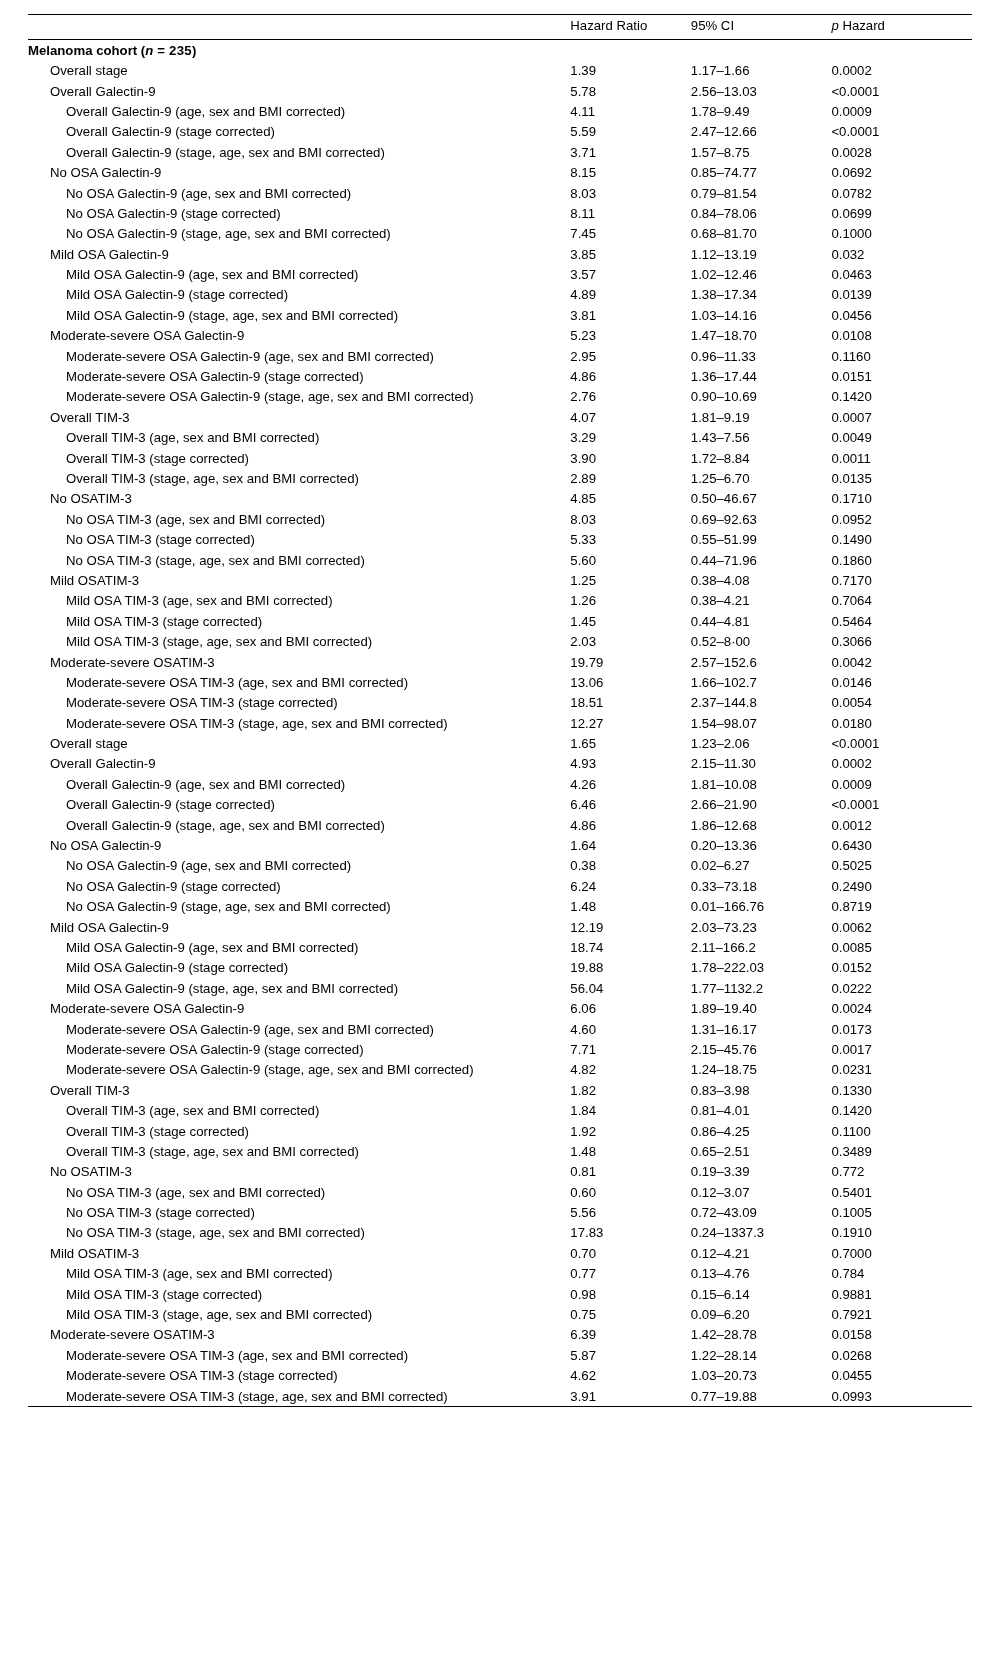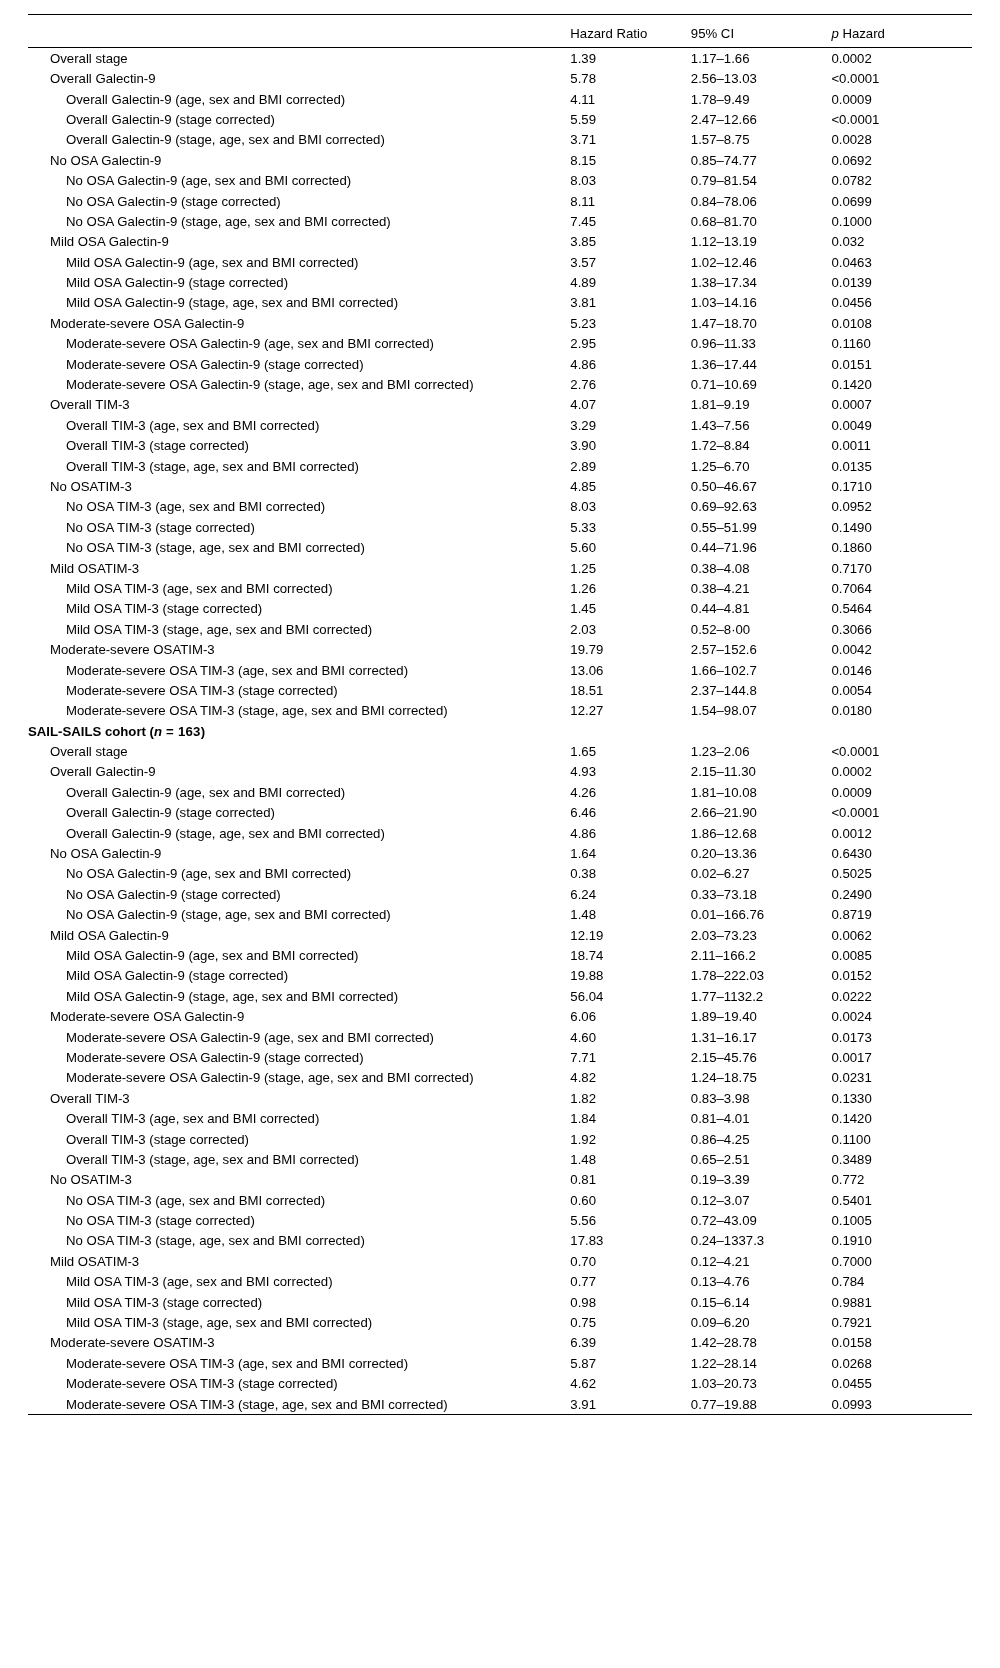--- a/index.html
+++ b/index.html
@@ -20,21 +20,21 @@
   }
   table.stats {
     width: 100%;
     border-collapse: collapse;
     font-size: 13.2px;
     line-height: 1.0;
   }
   table.stats thead th {
     font-weight: normal;
     text-align: left;
-    padding: 12px 0 7px 0;
+    padding: 4px 0 7px 0;
     vertical-align: bottom;
     white-space: nowrap;
   }
   .rule-top {
     border-top: 1.6px solid #000;
   }
   .rule-head {
     border-bottom: 1.1px solid #000;
   }
   .rule-bottom {
@@ -81,20 +81,26 @@
     </colgroup>
     <thead>
       <tr class="rule-top rule-head">
         <th class="cell-label"></th>
         <th class="cell-num">Hazard Ratio</th>
         <th class="cell-num">95% CI</th>
         <th class="cell-num"><span class="hdr-p-italic">p</span><span> Hazard</span></th>
       </tr>
     </thead>
     <tbody id="table-body">
+        <tr class="r-cohort">
+          <td class="cell-label"><span>Melanoma cohort (</span><span class="italic-n">n</span><span class="eq-space"> =  235)</span></td>
+          <td class="cell-num"></td>
+          <td class="cell-num"></td>
+          <td class="cell-num"></td>
+        </tr>
         <tr class="r-group">
           <td class="cell-label">Overall stage</td>
           <td class="cell-num">1.39</td>
           <td class="cell-num">1.17–1.66</td>
           <td class="cell-num">0.0002</td>
         </tr>
         <tr class="r-group">
           <td class="cell-label">Overall Galectin-9</td>
           <td class="cell-num">5.78</td>
           <td class="cell-num">2.56–13.03</td>
@@ -180,21 +186,21 @@
         </tr>
         <tr class="r-sub">
           <td class="cell-label">Moderate-severe OSA Galectin-9 (stage corrected)</td>
           <td class="cell-num">4.86</td>
           <td class="cell-num">1.36–17.44</td>
           <td class="cell-num">0.0151</td>
         </tr>
         <tr class="r-sub">
           <td class="cell-label">Moderate-severe OSA Galectin-9 (stage, age, sex and BMI corrected)</td>
           <td class="cell-num">2.76</td>
-          <td class="cell-num">0.71–10.69</td>
+          <td class="cell-num">0.90–10.69</td>
           <td class="cell-num">0.1420</td>
         </tr>
         <tr class="r-group">
           <td class="cell-label">Overall TIM-3</td>
           <td class="cell-num">4.07</td>
           <td class="cell-num">1.81–9.19</td>
           <td class="cell-num">0.0007</td>
         </tr>
         <tr class="r-sub">
           <td class="cell-label">Overall TIM-3 (age, sex and BMI corrected)</td>
@@ -278,26 +284,20 @@
           <td class="cell-label">Moderate-severe OSA TIM-3 (stage corrected)</td>
           <td class="cell-num">18.51</td>
           <td class="cell-num">2.37–144.8</td>
           <td class="cell-num">0.0054</td>
         </tr>
         <tr class="r-sub">
           <td class="cell-label">Moderate-severe OSA TIM-3 (stage, age, sex and BMI corrected)</td>
           <td class="cell-num">12.27</td>
           <td class="cell-num">1.54–98.07</td>
           <td class="cell-num">0.0180</td>
-        </tr>
-        <tr class="r-cohort">
-          <td class="cell-label"><span>SAIL-SAILS cohort (</span><span class="italic-n">n</span><span class="eq-space"> =  163)</span></td>
-          <td class="cell-num"></td>
-          <td class="cell-num"></td>
-          <td class="cell-num"></td>
         </tr>
         <tr class="r-group">
           <td class="cell-label">Overall stage</td>
           <td class="cell-num">1.65</td>
           <td class="cell-num">1.23–2.06</td>
           <td class="cell-num">&lt;0.0001</td>
         </tr>
         <tr class="r-group">
           <td class="cell-label">Overall Galectin-9</td>
           <td class="cell-num">4.93</td>

